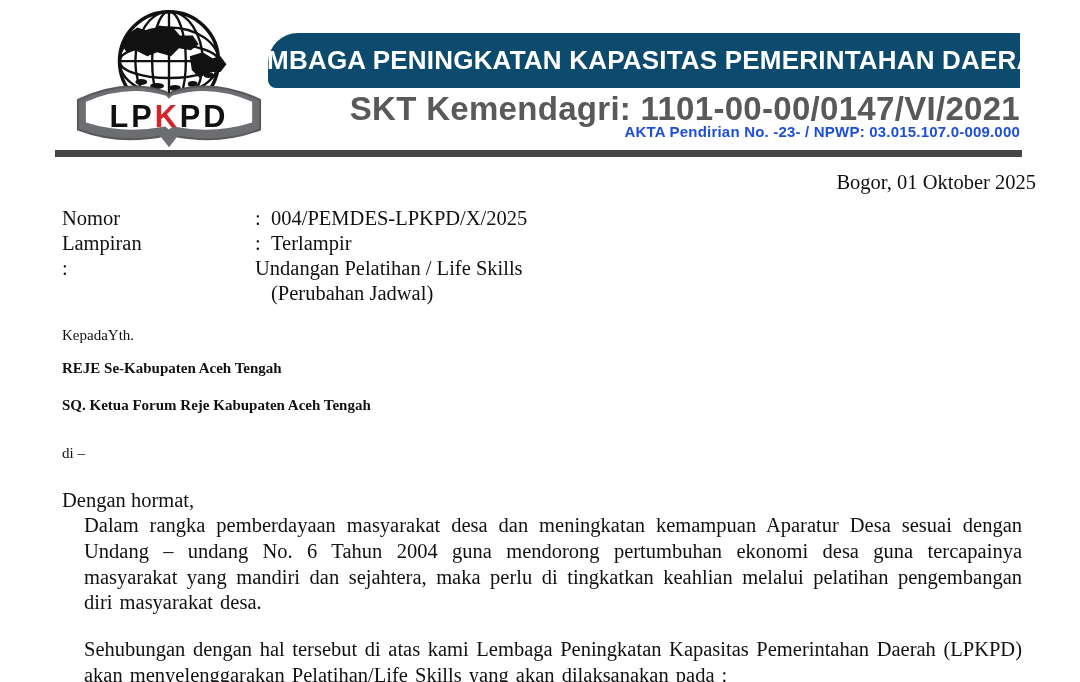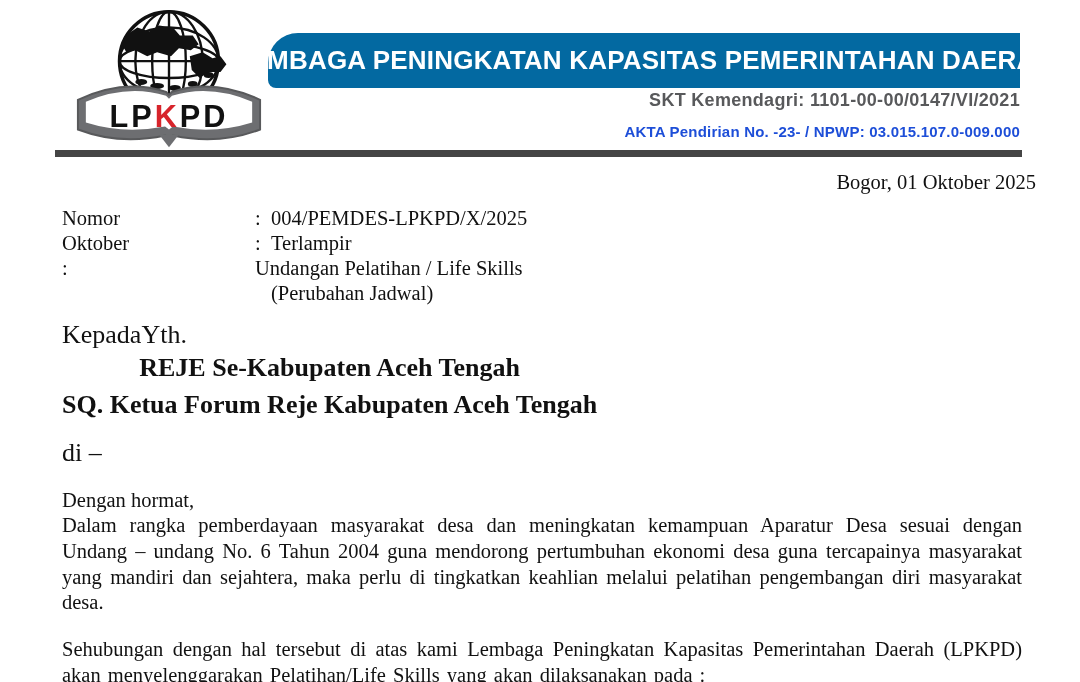--- a/index.html
+++ b/index.html
@@ -7,31 +7,31 @@
   .page {
     position:relative; width:1080px; height:682px;
     background:#ffffff; overflow:hidden;
     font-family:"Liberation Serif", serif; color:#111111;
   }
 
   
   .logo { position:absolute; left:70px; top:4px; width:198px; height:150px; }
   .banner {
     position:absolute; left:268px; top:33px; width:752px; height:55px;
-    background:#0369a1; border-radius:30px 0 0 8px;
+    background:#0c4a6e; border-radius:30px 0 0 8px;
     display:flex; align-items:center; justify-content:center;
   }
   .banner-title {
     color:#ffffff; font-family:"Liberation Sans", sans-serif;
     font-weight:bold; font-size:26px; letter-spacing:0.2px; white-space:nowrap;
   }
   .skt-line {
     position:absolute; right:60px; top:90px;
     font-family:"Liberation Sans", sans-serif; font-weight:bold;
-    font-size:18px; color:#58595b; letter-spacing:0.3px; white-space:nowrap;margin-left:45px;
+    font-size:33px; color:#58595b; letter-spacing:0.3px; white-space:nowrap;margin-left:45px;
   }
   .akta-line {
     position:absolute; right:60px; top:123px;
     font-family:"Liberation Sans", sans-serif; font-weight:600;
     font-size:15px; color:#1d4ed8; letter-spacing:0.2px; white-space:nowrap;
   }
   .header-divider {
     position:absolute; left:55px; top:150px; width:967px; height:3px;
     border-top:4px solid #454545; border-bottom:3px solid #454545;
   }
@@ -40,31 +40,31 @@
   .date-line {
     position:absolute; right:44px; top:171px;
     font-size:20.5px; white-space:nowrap;
   }
   .meta-block { position:absolute; left:62px; top:206px; font-size:20.5px; }
   .meta-row { display:grid; grid-template-columns:193px 16px 1fr; line-height:25px; }
   .meta-label { }
   .meta-colon { }
   .meta-value { white-space:nowrap; }
 
-  .recipient-block { position:absolute; left:62px; top:322px; font-size:26px; }
+  .recipient-block { position:absolute; left:62px; top:322px; font-size:15px; }
   .recipient-block .salutation { line-height:26px; }
-  .recipient-line-bold { font-weight:bold; line-height:26px;text-align:center; }
+  .recipient-line-bold { font-weight:bold; line-height:26px; }
   .r1 { margin-top:7px; }
   .r2 { margin-top:11px; }
   .r3 { margin-top:22px; line-height:26px; }
   .r4 { margin-top:2px; line-height:26px; }
 
   .body-block { position:absolute; left:62px; top:487px; width:960px; font-size:20.5px; }
   .greeting { line-height:26px; }
-  .paragraph { text-align:justify; line-height:25.8px; word-spacing:2px; }
+  .paragraph { text-align:justify; line-height:25.8px; word-spacing:2px;margin-left:22px; }
   .paragraph-2 { margin-top:21px; }
 </style>
 </head>
 <body>
 
 <div class="page">
 
   <div>
 
     <svg class="logo" viewBox="0 0 200 150" xmlns="http://www.w3.org/2000/svg">
@@ -105,21 +105,21 @@
 
   <div class="date-line">Bogor, 01 Oktober 2025</div>
 
   <div class="meta-block">
     <div class="meta-row">
       <span class="meta-label">Nomor</span>
       <span class="meta-colon">:</span>
       <span class="meta-value">004/PEMDES-LPKPD/X/2025</span>
     </div>
     <div class="meta-row">
-      <span class="meta-label">Oktober</span>
+      <span class="meta-label">Lampiran</span>
       <span class="meta-colon">:</span>
       <span class="meta-value">Terlampir</span>
     </div>
     <div class="meta-row">
       <span class="meta-colon">:</span>
       <span class="meta-value">Undangan Pelatihan / Life Skills</span>
     </div>
     <div class="meta-row">
       <span class="meta-label"></span>
       <span class="meta-colon"></span>

